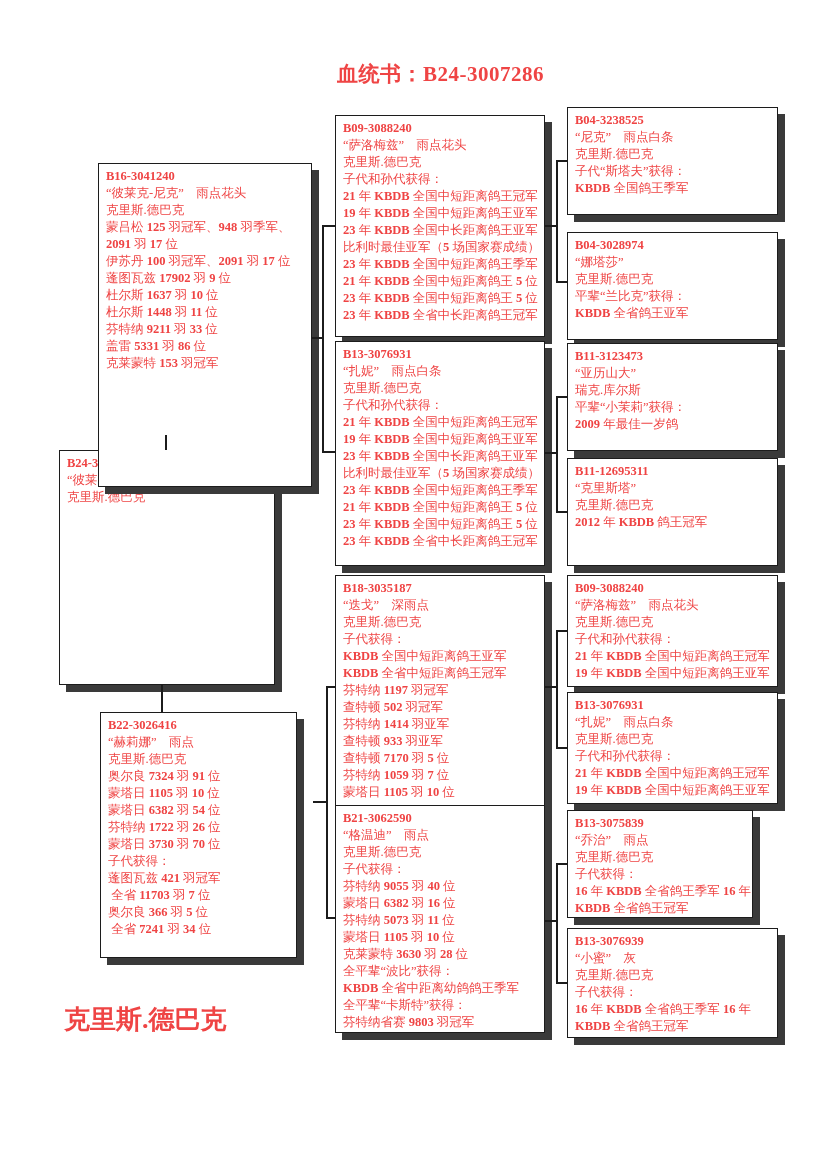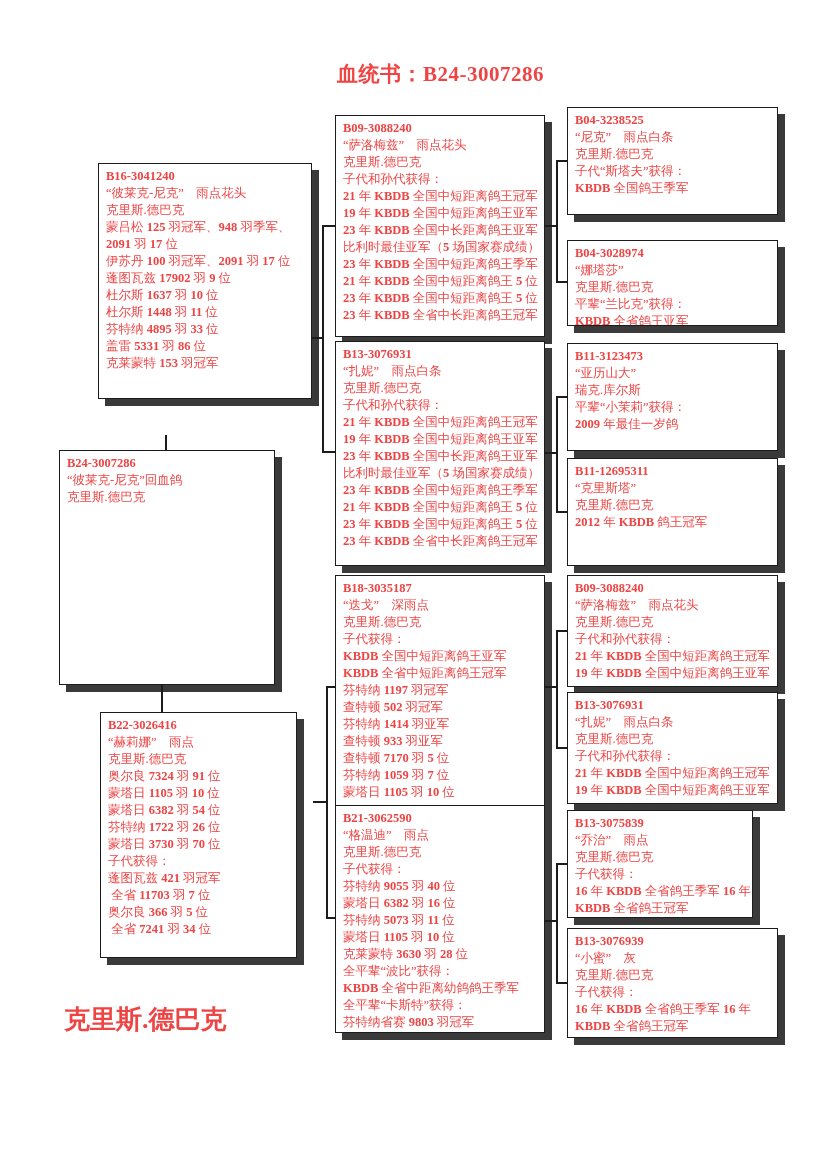--- a/index.html
+++ b/index.html
@@ -51,31 +51,31 @@
 <div class="page">
 
   <div class="title">血统书：B24-3007286</div>
 
   <div class="box" style="left:59px;top:450px;width:216px;height:235px">
       <div class="line"><span class="lat">B24-3007286</span></div>
       <div class="line">“彼莱克-尼克”回血鸽</div>
       <div class="line">克里斯.德巴克</div>
     </div>
 
-  <div class="box" style="left:98px;top:163px;width:214px;height:236px">
+  <div class="box" style="left:98px;top:163px;width:214px;height:324px">
       <div class="line"><span class="lat">B16-3041240</span></div>
       <div class="line">“彼莱克-尼克”　雨点花头</div>
       <div class="line">克里斯.德巴克</div>
       <div class="line">蒙吕松 <span class="lat">125</span> 羽冠军、<span class="lat">948</span> 羽季军、</div>
       <div class="line"><span class="lat">2091</span> 羽 <span class="lat">17</span> 位</div>
       <div class="line">伊苏丹 <span class="lat">100</span> 羽冠军、<span class="lat">2091</span> 羽 <span class="lat">17</span> 位</div>
       <div class="line">蓬图瓦兹 <span class="lat">17902</span> 羽 <span class="lat">9</span> 位</div>
       <div class="line">杜尔斯 <span class="lat">1637</span> 羽 <span class="lat">10</span> 位</div>
       <div class="line">杜尔斯 <span class="lat">1448</span> 羽 <span class="lat">11</span> 位</div>
-      <div class="line">芬特纳 <span class="lat">4895</span> 羽 <span class="lat">33</span> 位</div>
+      <div class="line">芬特纳 <span class="lat">9211</span> 羽 <span class="lat">33</span> 位</div>
       <div class="line">盖雷 <span class="lat">5331</span> 羽 <span class="lat">86</span> 位</div>
       <div class="line">克莱蒙特 <span class="lat">153</span> 羽冠军</div>
     </div>
   <div class="box" style="left:100px;top:712px;width:197px;height:246px">
       <div class="line"><span class="lat">B22-3026416</span></div>
       <div class="line">“赫莉娜”　雨点</div>
       <div class="line">克里斯.德巴克</div>
       <div class="line">奥尔良 <span class="lat">7324</span> 羽 <span class="lat">91</span> 位</div>
       <div class="line">蒙塔日 <span class="lat">1105</span> 羽 <span class="lat">10</span> 位</div>
       <div class="line">蒙塔日 <span class="lat">6382</span> 羽 <span class="lat">54</span> 位</div>
@@ -147,21 +147,21 @@
       <div class="line">芬特纳省赛 <span class="lat">9803</span> 羽冠军</div>
     </div>
 
   <div class="box" style="left:567px;top:107px;width:211px;height:108px">
       <div class="line"><span class="lat">B04-3238525</span></div>
       <div class="line">“尼克”　雨点白条</div>
       <div class="line">克里斯.德巴克</div>
       <div class="line">子代“斯塔夫”获得：</div>
       <div class="line"><span class="lat">KBDB</span> 全国鸽王季军</div>
     </div>
-  <div class="box" style="left:567px;top:240px;width:211px;height:86px">
+  <div class="box" style="left:567px;top:232px;width:211px;height:108px">
       <div class="line"><span class="lat">B04-3028974</span></div>
       <div class="line">“娜塔莎”</div>
       <div class="line">克里斯.德巴克</div>
       <div class="line">平辈“兰比克”获得：</div>
       <div class="line"><span class="lat">KBDB</span> 全省鸽王亚军</div>
     </div>
   <div class="box" style="left:567px;top:343px;width:211px;height:108px">
       <div class="line"><span class="lat">B11-3123473</span></div>
       <div class="line">“亚历山大”</div>
       <div class="line">瑞克.库尔斯</div>

